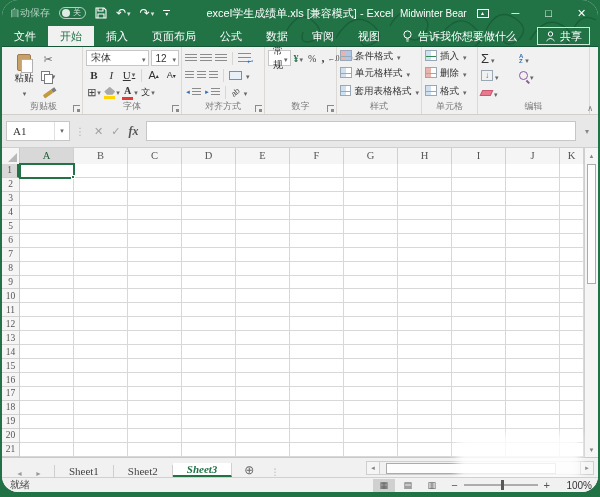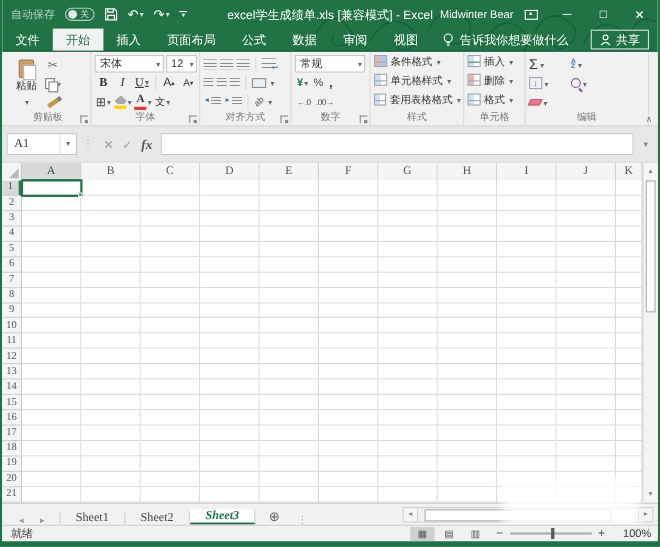--- a/index.html
+++ b/index.html
@@ -1,20 +1,20 @@
 <!DOCTYPE html>
 <html><head>
 <meta charset="utf-8">
 <style>
   * { margin:0; padding:0; box-sizing:border-box; }
   html,body { width:600px; height:497px; overflow:hidden; }
   body { font-family:"Liberation Sans", sans-serif; font-size:11px; color:#333; background:#217346; }
 
   .frame { position:relative; width:600px; height:497px; background:#217346; padding:0 2px 5px 2px; }
-  .app { position:relative; width:596px; height:492px; background:#f1f1f1; overflow:hidden; }
+  .app { position:relative; width:596px; height:492px; background:#f1f1f1; overflow:hidden;border-radius:16px; }
 
   
   .green-head { position:relative; height:47px; background:#217346; }
   .flourish { position:absolute; right:0; top:0; z-index:0; pointer-events:none; }
 
   .titlebar { position:relative; z-index:1; height:26px; display:flex; align-items:center; color:#fff; }
   .qat { display:flex; align-items:center; gap:9px; padding-left:8px; }
   .autosave-label { font-size:10px; color:rgba(255,255,255,.65); }
   .toggle { width:27px; height:12px; border:1px solid rgba(255,255,255,.65); border-radius:7px; display:flex; align-items:center; gap:3px; padding:0 2px; }
   .toggle .knob { width:8px; height:8px; border-radius:50%; background:rgba(255,255,255,.85); }
@@ -83,21 +83,21 @@
   .al-row { display:flex; align-items:center; gap:3px; height:16px; }
   .bars { width:12px; height:9px; background:repeating-linear-gradient(to bottom,#8c8c8c 0 1px,transparent 1px 3px); }
   .bars.short { width:9px; }
   .wrap-ic { position:relative; width:13px; height:10px; background:repeating-linear-gradient(to bottom,#8c8c8c 0 1px,transparent 1px 4px); }
   .wrap-ic::after { content:"↩"; position:absolute; right:-2px; bottom:-3px; font-size:7px; color:#2f6fb5; }
   .merge-ic { width:13px; height:9px; border:1px solid #8c8c8c; background:#e8f0f8; }
   .ind { display:flex; align-items:center; font-size:6px; color:#2f6fb5; gap:1px; }
   .orient { font-size:8px; color:#555; transform:rotate(-40deg); display:inline-block; }
 
   
-  .g-num { width:72px; display:flex; flex-direction:column; gap:1px; }
+  .g-num { width:72px; display:flex; flex-direction:row; gap:1px;font-family:Liberation Serif, serif; }
   .num-row { display:flex; align-items:center; gap:5px; height:16px; padding-left:2px; }
   .yen { color:#217346; font-size:10px; font-weight:bold; }
   .pct { font-size:10px; color:#444; }
   .comma-ic { font-size:12px; color:#444; font-weight:bold; }
   .dec { font-size:7.5px; color:#444; letter-spacing:-0.5px; }
 
   
   .stack-col { display:flex; flex-direction:column; justify-content:flex-start; gap:1px; }
   .g-styles { width:85px; } .g-cells { width:56px; }
   .srow { display:flex; align-items:flex-start; gap:3px; height:17px; white-space:nowrap; }

